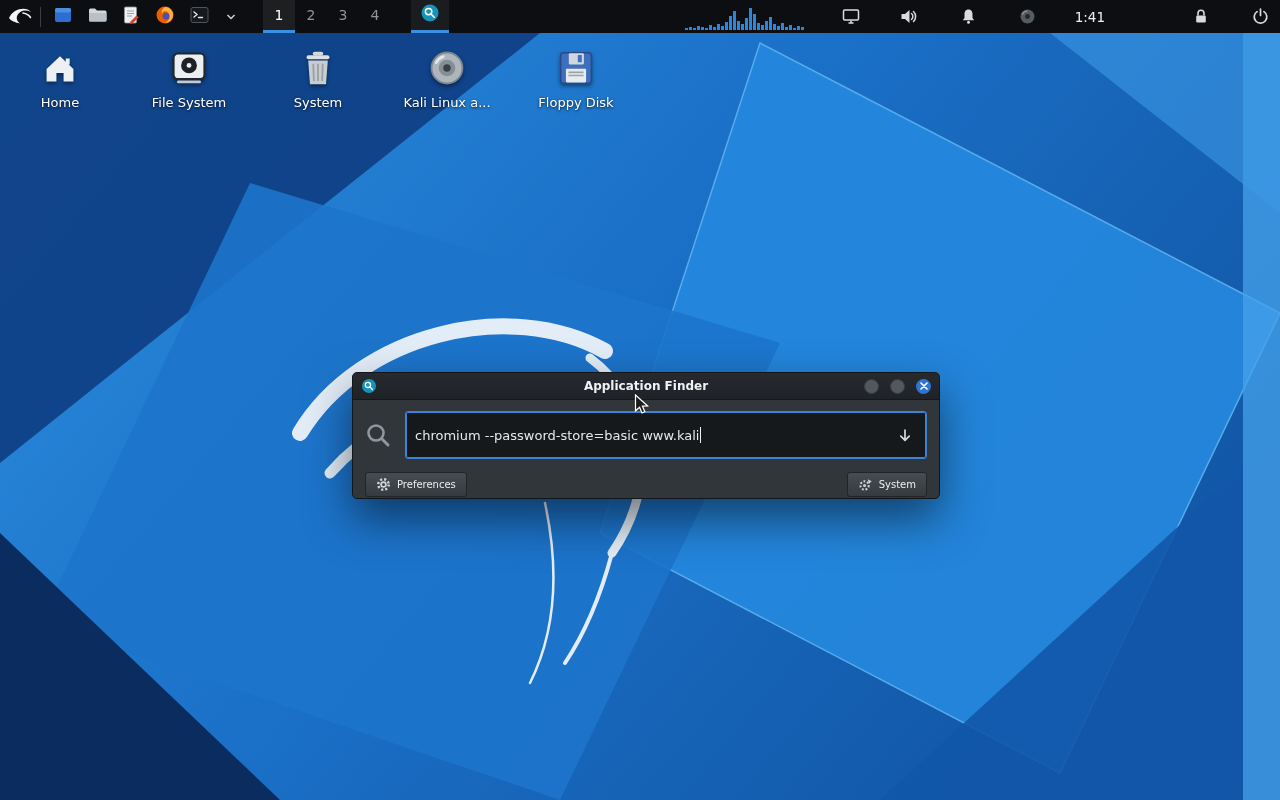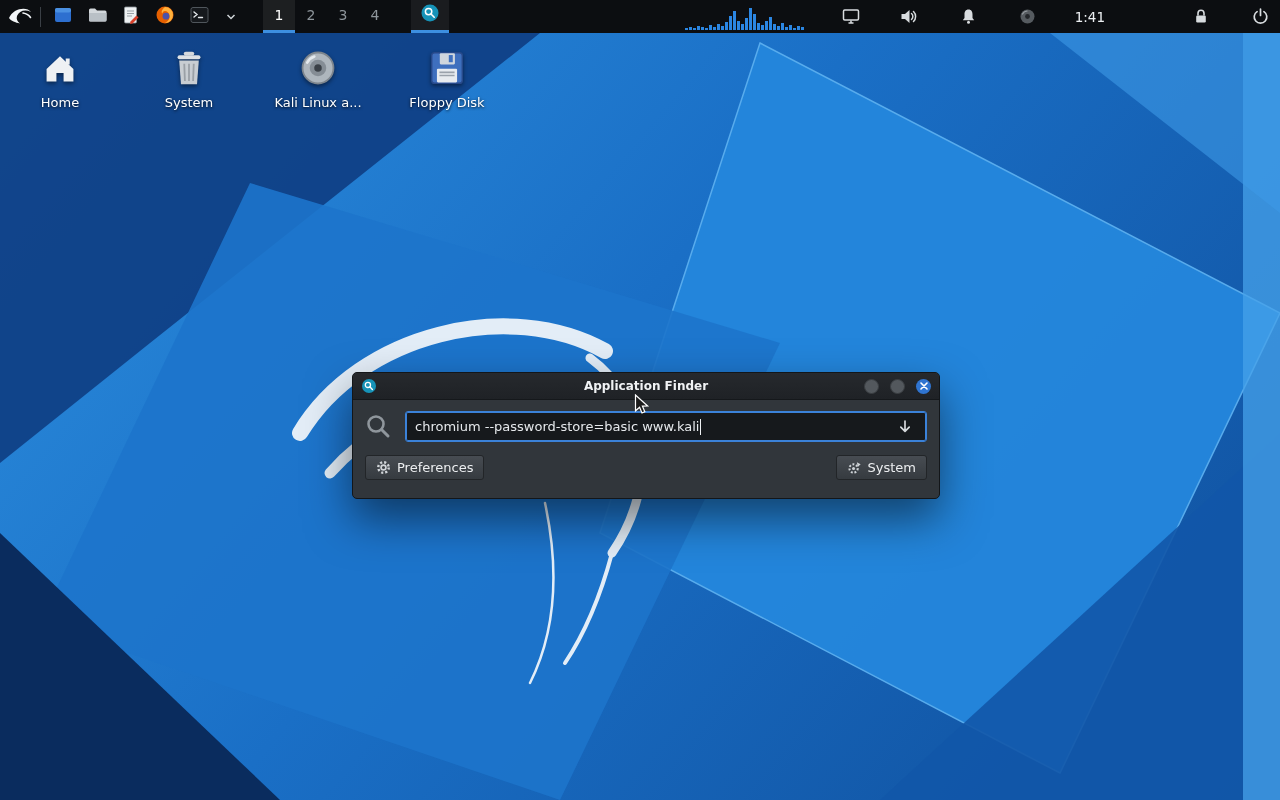--- a/index.html
+++ b/index.html
@@ -36,26 +36,26 @@
   
   .dialog { position:absolute; left:352px; top:372px; width:588px; height:127px; background:#31363b; border:1px solid #131619; border-radius:5px; box-shadow:0 20px 45px rgba(0,0,0,.5); z-index:20; overflow:hidden; }
   .titlebar { position:relative; height:27px; background:linear-gradient(#26292d,#1f2226); border-bottom:1px solid #15181b; display:flex; align-items:center; padding:0 8px; cursor:default; }
   .titlebar .title { position:absolute; left:50%; transform:translateX(-50%); font-size:12px; font-weight:bold; color:#f0f2f4; }
   .winbtns { margin-left:auto; display:flex; align-items:center; gap:11px; }
   .wbtn { width:15px; height:15px; border-radius:50%; display:flex; align-items:center; justify-content:center; cursor:pointer; }
   .wbtn.plain { background:#53585d; border:1px solid #3a3e42; }
   .wbtn.close { background:#2f74d0; }
   .dbody { padding:11px 12px 10px 12px; }
   .search-row { display:flex; align-items:center; }
-  .cmd-input { flex:1; margin-left:13px; height:31px; background:#16191c; border:1px solid #3b82d9; box-shadow:0 0 0 1px #3b82d9 inset; border-radius:3px; display:flex; align-items:center; padding:0 10px 0 9px; cursor:text; }
+  .cmd-input { flex:1; margin-left:13px; height:48px; background:#16191c; border:1px solid #3b82d9; box-shadow:0 0 0 1px #3b82d9 inset; border-radius:3px; display:flex; align-items:center; padding:0 10px 0 9px; cursor:text; }
   .cmd-input .ival { font-size:13px; color:#e6e9ec; white-space:pre; }
   .caret { width:1px; height:16px; background:#eef1f3; margin-left:1px; }
   .drop { margin-left:auto; display:flex; align-items:center; justify-content:center; width:22px; height:100%; cursor:pointer; }
   .btn-row { margin-top:13px; display:flex; justify-content:space-between; }
-  .dbtn { display:flex; align-items:center; gap:6px; font-size:13px; color:#eceef0; background:linear-gradient(#474c52,#363b40); border:1px solid #222528; border-radius:3px; padding:4px 10px; cursor:pointer; font-family:inherit; }
+  .dbtn { display:flex; align-items:center; gap:6px; font-size:10px; color:#eceef0; background:linear-gradient(#474c52,#363b40); border:1px solid #222528; border-radius:3px; padding:4px 10px; cursor:pointer; font-family:inherit; }
 
   
   .cursor { position:absolute; left:634px; top:394px; z-index:99; pointer-events:none; }
 </style>
 </head>
 <body>
 
 <div class="screen">
 
   <div class="wallpaper">
@@ -83,20 +83,31 @@
     <div class="dicon">
       <span class="ic">
         <svg width="36" height="34" viewBox="0 0 20 19">
           <path d="M2.5 10 L10 3 L17.5 10 V17 H12 V12.3 H8 V17 H2.5 Z" fill="#eef1f4"></path>
           <rect x="13.2" y="4.2" width="2.2" height="3.4" fill="#eef1f4"></rect>
         </svg>
       </span>
       <span class="lbl">Home</span>
     </div>
 
+    <div class="dicon">
+      <span class="ic">
+        <svg width="38" height="36" viewBox="0 0 22 21">
+          <rect x="2" y="2" width="18" height="15" rx="2.5" fill="#eceff1" stroke="#23262b" stroke-width="1.2"></rect>
+          <circle cx="11" cy="9" r="4.6" fill="#1d2126"></circle>
+          <circle cx="11" cy="9" r="1.4" fill="#eceff1"></circle>
+          <rect x="4" y="17.8" width="14" height="1.6" rx="0.8" fill="#c6cace"></rect>
+        </svg>
+      </span>
+      <span class="lbl">File System</span>
+    </div>
 
     <div class="dicon">
       <span class="ic">
         <svg width="34" height="36" viewBox="0 0 20 22">
           <rect x="6.8" y="1" width="6.4" height="2.4" rx="1.2" fill="#d4d8dc"></rect>
           <rect x="3" y="3.2" width="14" height="2.4" rx="1.2" fill="#dde1e5"></rect>
           <path d="M4 6.4 H16 L14.9 21 H5.1 Z" fill="#c8cdd2"></path>
           <path d="M7.1 8.4 L7.5 19" stroke="#9aa0a6" stroke-width="1.1"></path>
           <path d="M10 8.4 L10 19" stroke="#9aa0a6" stroke-width="1.1"></path>
           <path d="M12.9 8.4 L12.5 19" stroke="#9aa0a6" stroke-width="1.1"></path>

